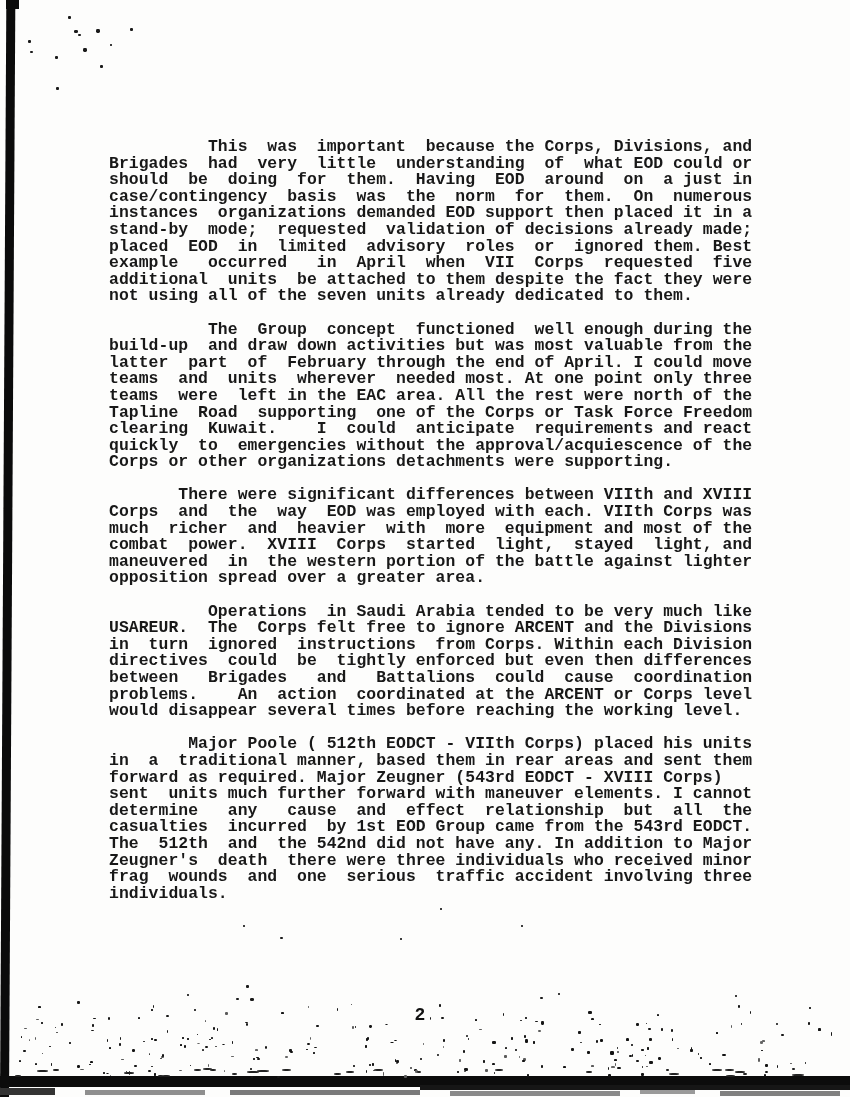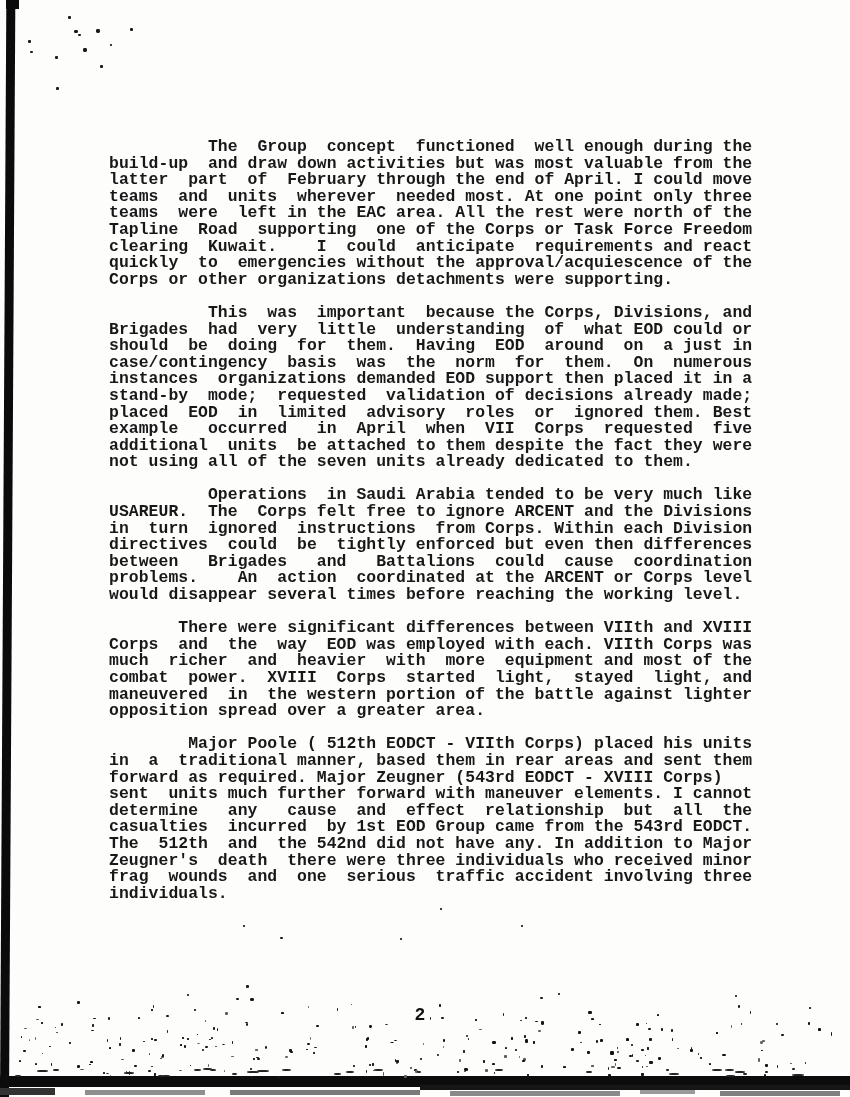--- a/index.html
+++ b/index.html
@@ -93,52 +93,52 @@
     position: absolute;
     border-radius: 35%;
   }
 </style>
 </head>
 <body>
 
 <div class="page">
 
   <div class="text-block">
-    <pre>          The  Group  concept  functioned  well enough during the
-build-up  and draw down activities but was most valuable from the
-latter  part  of  February through the end of April. I could move
-teams  and  units  wherever  needed most. At one point only three
-teams  were  left in the EAC area. All the rest were north of the
-Tapline  Road  supporting  one of the Corps or Task Force Freedom
-clearing  Kuwait.    I  could  anticipate  requirements and react
-quickly  to  emergencies without the approval/acquiescence of the
-Corps or other organizations detachments were supporting.</pre>
     <pre>          This  was  important  because the Corps, Divisions, and
 Brigades  had  very  little  understanding  of  what EOD could or
 should  be  doing  for  them.  Having  EOD  around  on  a just in
 case/contingency  basis  was  the  norm  for  them.  On  numerous
 instances  organizations demanded EOD support then placed it in a
 stand-by  mode;  requested  validation of decisions already made;
 placed  EOD  in  limited  advisory  roles  or  ignored them. Best
 example   occurred   in  April  when  VII  Corps  requested  five
 additional  units  be attached to them despite the fact they were
 not using all of the seven units already dedicated to them.</pre>
+    <pre>          The  Group  concept  functioned  well enough during the
+build-up  and draw down activities but was most valuable from the
+latter  part  of  February through the end of April. I could move
+teams  and  units  wherever  needed most. At one point only three
+teams  were  left in the EAC area. All the rest were north of the
+Tapline  Road  supporting  one of the Corps or Task Force Freedom
+clearing  Kuwait.    I  could  anticipate  requirements and react
+quickly  to  emergencies without the approval/acquiescence of the
+Corps or other organizations detachments were supporting.</pre>
+    <pre>       There were significant differences between VIIth and XVIII
+Corps  and  the  way  EOD was employed with each. VIIth Corps was
+much  richer  and  heavier  with  more  equipment and most of the
+combat  power.  XVIII  Corps  started  light,  stayed  light, and
+maneuvered  in  the western portion of the battle against lighter
+opposition spread over a greater area.</pre>
     <pre>          Operations  in Saudi Arabia tended to be very much like
 USAREUR.  The  Corps felt free to ignore ARCENT and the Divisions
 in  turn  ignored  instructions  from Corps. Within each Division
 directives  could  be  tightly enforced but even then differences
 between   Brigades   and   Battalions  could  cause  coordination
 problems.    An  action  coordinated at the ARCENT or Corps level
 would disappear several times before reaching the working level.</pre>
-    <pre>       There were significant differences between VIIth and XVIII
-Corps  and  the  way  EOD was employed with each. VIIth Corps was
-much  richer  and  heavier  with  more  equipment and most of the
-combat  power.  XVIII  Corps  started  light,  stayed  light, and
-maneuvered  in  the western portion of the battle against lighter
-opposition spread over a greater area.</pre>
     <pre>        Major Poole ( 512th EODCT - VIIth Corps) placed his units
 in  a  traditional manner, based them in rear areas and sent them
 forward as required. Major Zeugner (543rd EODCT - XVIII Corps)
 sent  units much further forward with maneuver elements. I cannot
 determine   any   cause  and  effect  relationship  but  all  the
 casualties  incurred  by 1st EOD Group came from the 543rd EODCT.
 The  512th  and  the 542nd did not have any. In addition to Major
 Zeugner's  death  there were three individuals who received minor
 frag  wounds  and  one  serious  traffic accident involving three
 individuals.</pre>

